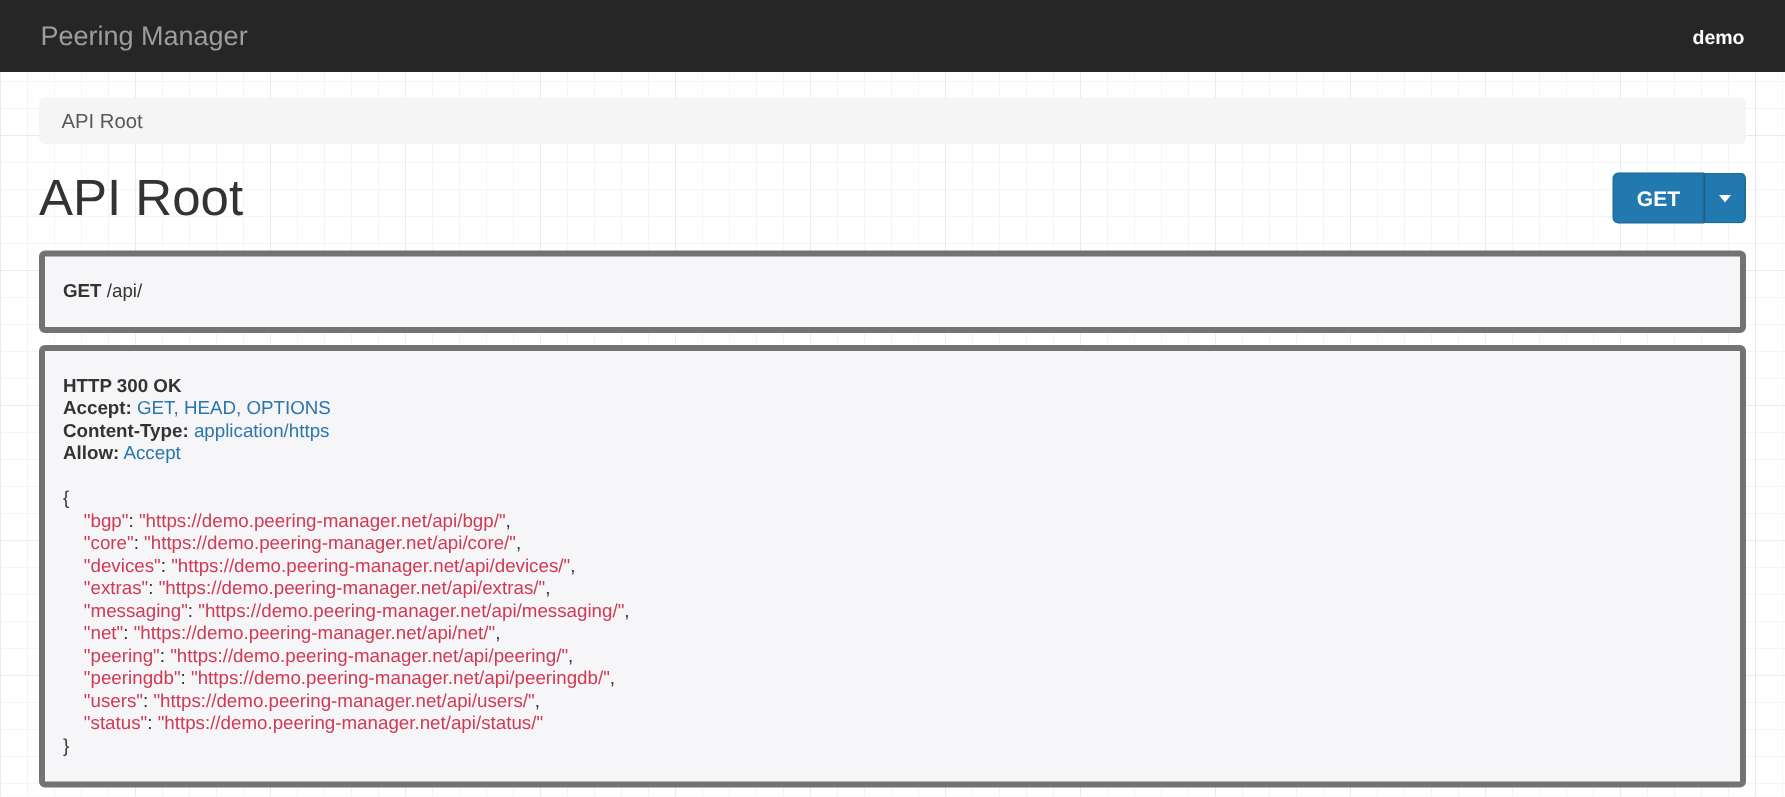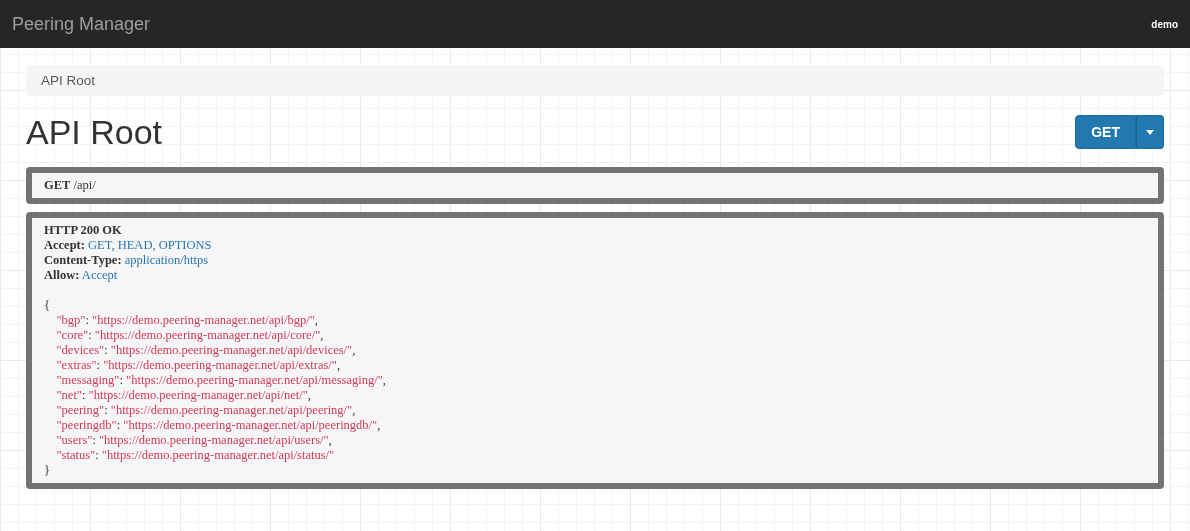--- a/index.html
+++ b/index.html
@@ -11,24 +11,24 @@
       linear-gradient(#e9e9f0 1px, transparent 1px),
       linear-gradient(90deg, #e9e9f0 1px, transparent 1px),
       linear-gradient(#f4f4f8 1px, transparent 1px),
       linear-gradient(90deg, #f4f4f8 1px, transparent 1px);
     background-size: 90px 90px, 90px 90px, 18px 18px, 18px 18px;
     color: #333;
   }
   .navbar {
     height: 48px; background: #262626;
     display: flex; align-items: center; justify-content: space-between;
-    padding: 0 12px;
+    padding: 0 27px;
   }
   .navbar-brand { color: #9d9d9d; font-size: 18px; text-decoration: none; cursor: pointer; }
-  .navbar-user { color: #ffffff; font-size: 10px; font-weight: bold; cursor: pointer; }
+  .navbar-user { color: #ffffff; font-size: 13px; font-weight: bold; cursor: pointer; }
   .container { margin: 16px 26px; }
   .breadcrumb {
     margin-top: 17px; background: #f5f5f5; border-radius: 4px;
     padding: 8px 15px; font-size: 13.5px; color: #585858; list-style: none;
   }
   .page-header {
     display: flex; justify-content: space-between; align-items: center;
     margin: 13px 0 12px 0;
   }
   .page-header h1 {
@@ -44,23 +44,23 @@
   .btn-caret {
     width: 28px; border-radius: 0 4px 4px 0; border-left: 1px solid #18618c;
     display: flex; align-items: center; justify-content: center;
   }
   .caret {
     width: 0; height: 0; display: inline-block;
     border-left: 4px solid transparent; border-right: 4px solid transparent;
     border-top: 5px solid #ffffff;
   }
   pre.panel {
-    background: #f6f6f8; border: 6px solid #737373; border-radius: 4px;
-    padding: 5px 12px;
-    font-family: Liberation Serif, serif;
+    background: #f6f6f8; border: 4px solid #737373; border-radius: 4px;
+    padding: 16px 12px;
+    font-family: Liberation Sans, sans-serif;
     font-size: 12.5px; line-height: 15px; color: #333; white-space: pre;
     overflow: hidden;
   }
   #request-panel { margin-bottom: 8px; }
   .b { font-weight: bold; color: #333; }
   .hdr-val { color: #2a76ad; text-align: center; }
   .str { color: #cf3a54; }
   .pun { color: #333; }
 </style>
 </head>
@@ -81,21 +81,21 @@
     <div class="btn-group">
       <button class="btn btn-main">GET</button>
       <button class="btn btn-caret">
         <span class="caret"></span>
       </button>
     </div>
   </div>
 
   <pre class="panel" id="request-panel"><span class="b">GET</span> <span>/api/</span></pre>
 
-  <pre class="panel" id="response-panel"><span class="b">HTTP 200 OK
+  <pre class="panel" id="response-panel"><span class="b">HTTP 300 OK
 </span><span class="b">Accept:</span><span class="pun"> </span><span class="hdr-val">GET, HEAD, OPTIONS
 </span><span class="b">Content-Type:</span><span class="pun"> </span><span class="hdr-val">application/https
 </span><span class="b">Allow:</span><span class="pun"> </span><span class="hdr-val">Accept
 </span>
 <span class="pun">{
 </span>    <span class="str">"bgp"</span><span class="pun">: </span><span class="str">"https://demo.peering-manager.net/api/bgp/"</span><span class="pun">,
 </span>    <span class="str">"core"</span><span class="pun">: </span><span class="str">"https://demo.peering-manager.net/api/core/"</span><span class="pun">,
 </span>    <span class="str">"devices"</span><span class="pun">: </span><span class="str">"https://demo.peering-manager.net/api/devices/"</span><span class="pun">,
 </span>    <span class="str">"extras"</span><span class="pun">: </span><span class="str">"https://demo.peering-manager.net/api/extras/"</span><span class="pun">,
 </span>    <span class="str">"messaging"</span><span class="pun">: </span><span class="str">"https://demo.peering-manager.net/api/messaging/"</span><span class="pun">,

